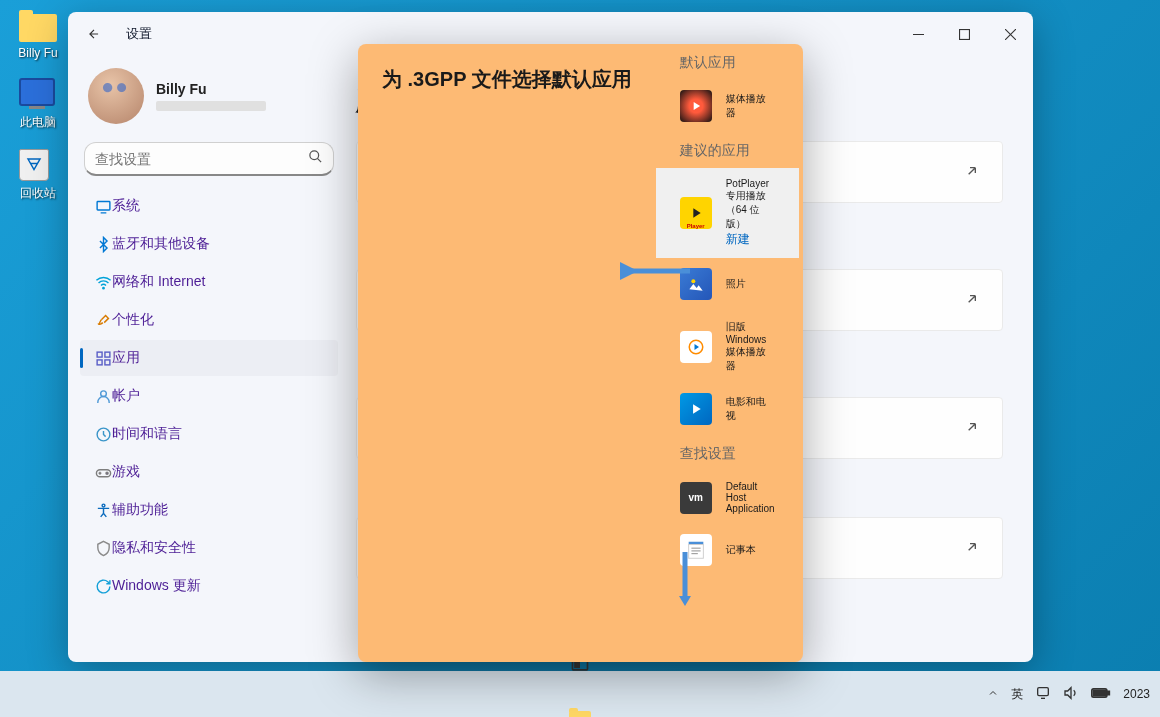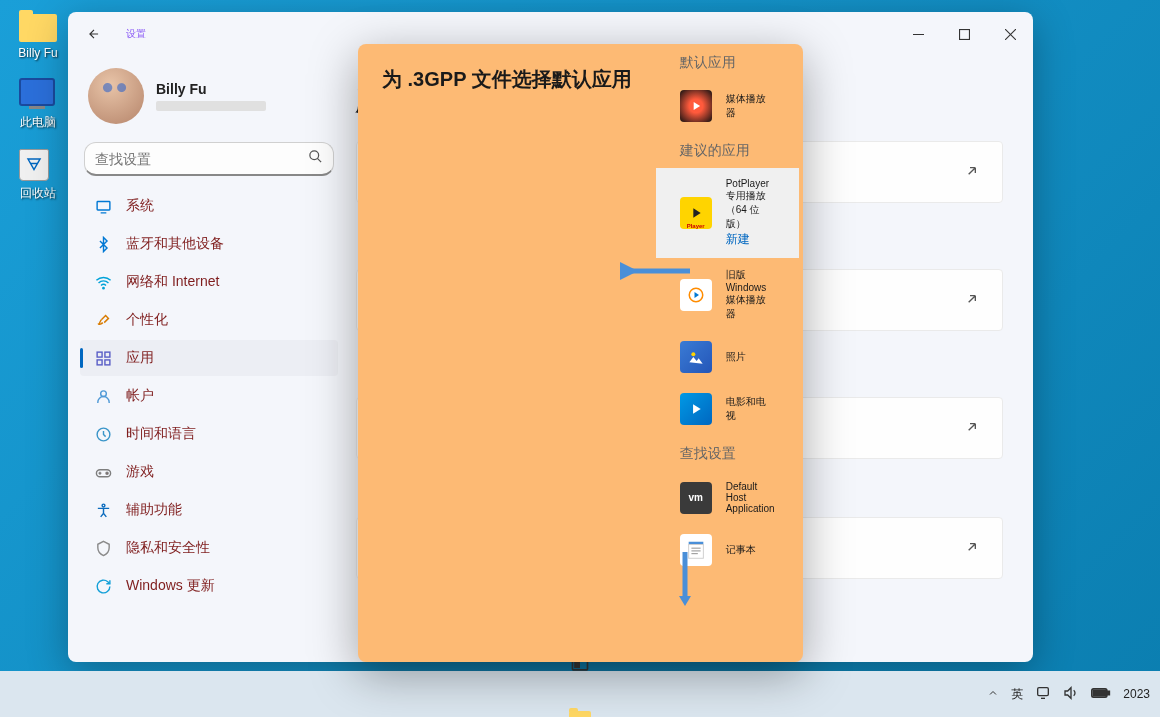--- a/index.html
+++ b/index.html
@@ -15,38 +15,38 @@
 .folder-shape::before { content: ""; position: absolute; top: -4px; left: 0; width: 14px; height: 6px; background: #ffd864; border-radius: 2px 2px 0 0; }
 .pc-shape { width: 36px; height: 28px; background: #2b6fda; border: 2px solid #1a4a9e; border-radius: 3px; position: relative; display: flex; align-items: center; justify-content: center; }
 .pc-shape::after { content: ""; width: 16px; height: 3px; background: #888; position: absolute; bottom: -5px; }
 .bin-shape { width: 30px; height: 32px; background: #f0f0f0; border: 1px solid #999; border-radius: 2px 2px 4px 4px; position: relative; display: flex; align-items: center; justify-content: center; }
 .bin-shape svg { width: 18px; height: 18px; }
 
 
 .settings-window { position: absolute; top: 12px; left: 68px; width: 965px; height: 650px; background: #f4f6fb; border-radius: 8px; box-shadow: 0 10px 40px rgba(0,0,0,.3); display: flex; flex-direction: column; overflow: hidden; }
 .titlebar { display: flex; align-items: center; height: 44px; padding: 0 0 0 14px; }
 .titlebar .back { width: 24px; height: 24px; display: flex; align-items: center; justify-content: center; cursor: pointer; }
-.titlebar .title { margin-left: 20px; font-size: 10px; color: #8b5cf6; }
+.titlebar .title { margin-left: 20px; font-size: 13px; color: #0f172a; }
 .win-controls { margin-left: auto; display: flex; }
 .win-controls .ctrl { width: 46px; height: 32px; display: flex; align-items: center; justify-content: center; cursor: pointer; color: #333; }
 
 .window-body { flex: 1; display: flex; overflow: hidden; }
 .sidebar { width: 282px; padding: 8px 12px 0 12px; display: flex; flex-direction: column; gap: 2px; }
 .profile { display: flex; align-items: center; gap: 12px; padding: 4px 8px 10px 8px; }
 .avatar { width: 56px; height: 56px; border-radius: 50%; background: radial-gradient(circle at 40% 30%, #e8c4a8, #b5846a); position: relative; overflow: hidden; }
 .avatar::after { content: ""; position: absolute; inset: 0; background: radial-gradient(circle at 35% 35%, rgba(50,100,200,.6) 8%, transparent 10%), radial-gradient(circle at 60% 35%, rgba(50,100,200,.6) 8%, transparent 10%); }
 .profile .name { font-size: 14px; font-weight: 600; color: #222; }
 .profile .email { width: 110px; height: 10px; background: #e0e0e0; border-radius: 2px; margin-top: 4px; }
 
 .search-box { display: flex; align-items: center; border: 1px solid #d0d0d0; border-bottom: 2px solid #888; border-radius: 12px; height: 34px; padding: 0 10px; margin: 6px 4px 10px 4px; background: #fdfdfd; }
 .search-box input { flex: 1; border: none; outline: none; background: transparent; font-size: 14px; color: #333; }
 .search-box .mag { color: #555; }
 
 .nav-list { display: flex; flex-direction: column; gap: 2px; }
-.nav-item { display: flex; align-items: center; gap: 14px; padding: 9px 14px; border-radius: 4px; cursor: pointer; font-size: 14px; color: #7f1d1d; position: relative; }
+.nav-item { display: flex; align-items: center; padding: 9px 14px; border-radius: 4px; cursor: pointer; font-size: 14px; color: #4c1d95; position: relative; }
 .nav-item.active { background: #eceef4; }
 .nav-item.active::before { content: ""; position: absolute; left: 0; top: 8px; bottom: 8px; width: 3px; background: #0067c0; border-radius: 2px; }
 .nav-item .nicon { width: 18px; height: 18px; display: flex; align-items: center; justify-content: center; }
 
 .main-content { flex: 1; padding: 28px 30px 0 6px; position: relative; }
 .breadcrumb-title { font-size: 26px; font-weight: 600; color: #222; }
 .card-list { margin-top: 22px; display: flex; flex-direction: column; gap: 8px; }
 .link-card { height: 62px; background: #fefefe; border: 1px solid #eaeaea; border-radius: 4px; display: flex; align-items: center; justify-content: flex-end; padding: 0 20px; cursor: pointer; }
 .open-icon { width: 18px; height: 18px; color: #555; }
 
@@ -311,39 +311,39 @@
               <polygon points="8,5 19,12 8,19"></polygon>
             </svg>
             <div style="position:absolute;bottom:0;left:0;right:0;font-size:6px;text-align:center;color:#c00;font-weight:bold">Player</div>
           </div>
           <div class="app-text">
             <div class="app-name">PotPlayer 专用播放（64 位版）</div>
             <div class="app-sub">新建</div>
           </div>
         </div>
         <div class="app-row">
+          <div class="app-icon" style="background:linear-gradient(135deg,#3a7bd5,#2456b8);position:relative">
+            <svg width="16" height="16" viewBox="0 0 24 24" fill="#fff">
+              <circle cx="8" cy="8" r="3" fill="#ffd400"></circle>
+              <path d="M2 20l6-8 5 6 3-4 6 8z"></path>
+            </svg>
+          </div>
+          <div class="app-text">
+            <div class="app-name">照片</div>
+          </div>
+        </div>
+        <div class="app-row">
           <div class="app-icon" style="background:#fff;position:relative">
             <svg width="18" height="18" viewBox="0 0 24 24">
               <circle cx="12" cy="12" r="9" fill="none" stroke="#ff8c00" stroke-width="2"></circle>
               <polygon points="10,8 16,12 10,16" fill="#0078d4"></polygon>
             </svg>
           </div>
           <div class="app-text">
             <div class="app-name">旧版 Windows 媒体播放器</div>
-          </div>
-        </div>
-        <div class="app-row">
-          <div class="app-icon" style="background:linear-gradient(135deg,#3a7bd5,#2456b8);position:relative">
-            <svg width="16" height="16" viewBox="0 0 24 24" fill="#fff">
-              <circle cx="8" cy="8" r="3" fill="#ffd400"></circle>
-              <path d="M2 20l6-8 5 6 3-4 6 8z"></path>
-            </svg>
-          </div>
-          <div class="app-text">
-            <div class="app-name">照片</div>
           </div>
         </div>
         <div class="app-row">
           <div class="app-icon" style="background:linear-gradient(135deg,#0099e5,#0067c0);position:relative">
             <svg width="14" height="14" viewBox="0 0 24 24" fill="#fff">
               <polygon points="7,4 20,12 7,20"></polygon>
             </svg>
           </div>
           <div class="app-text">
             <div class="app-name">电影和电视</div>

